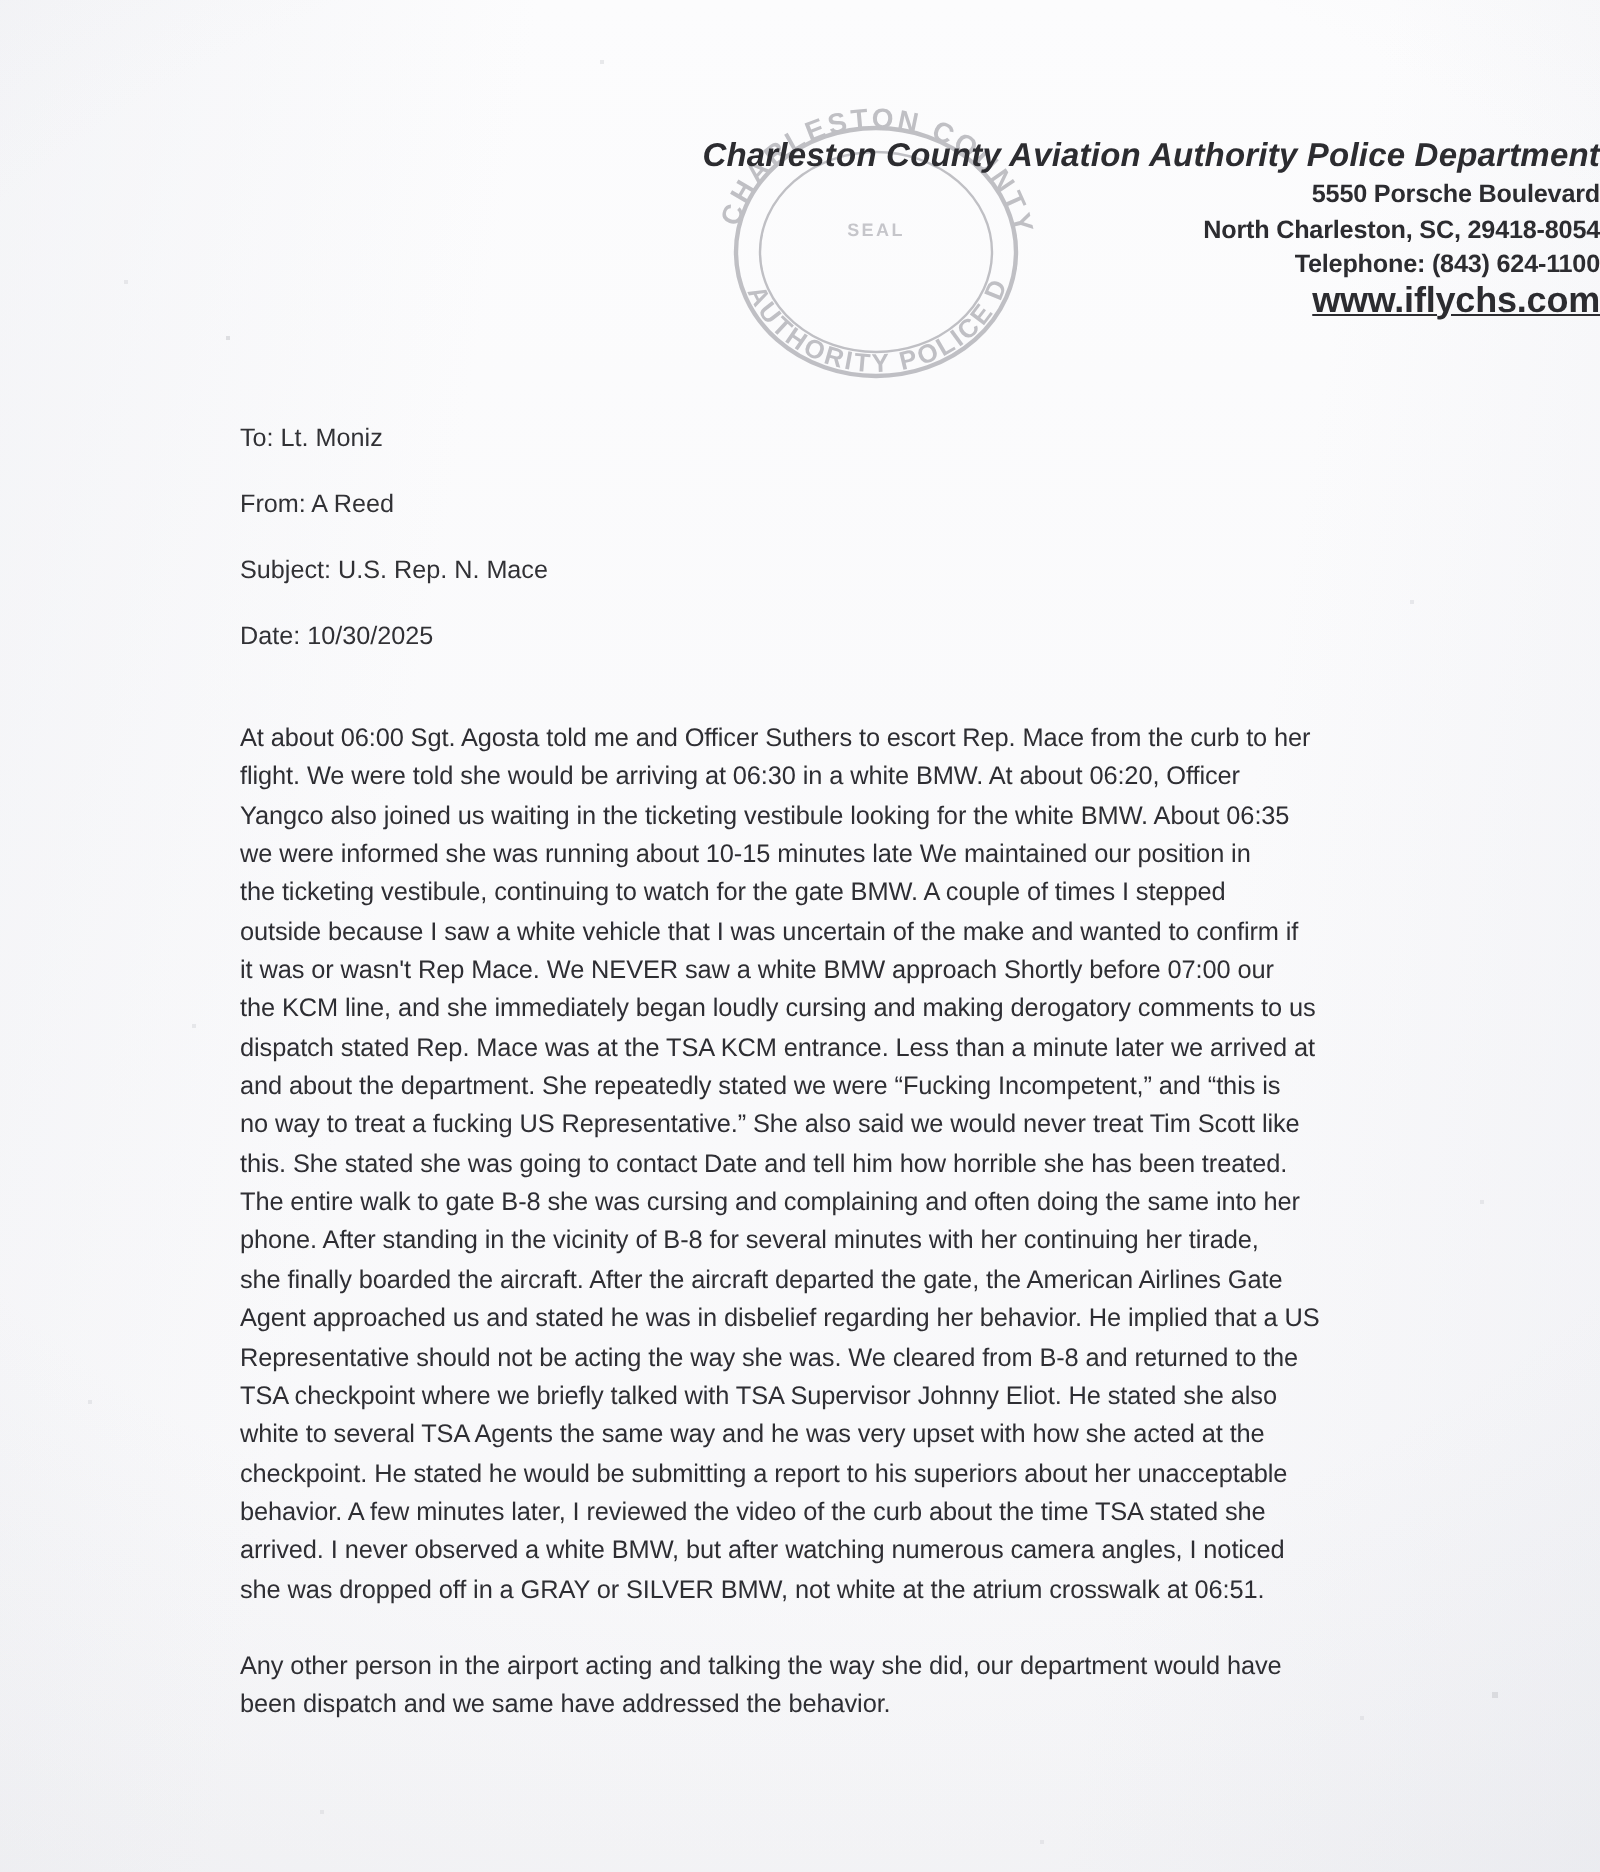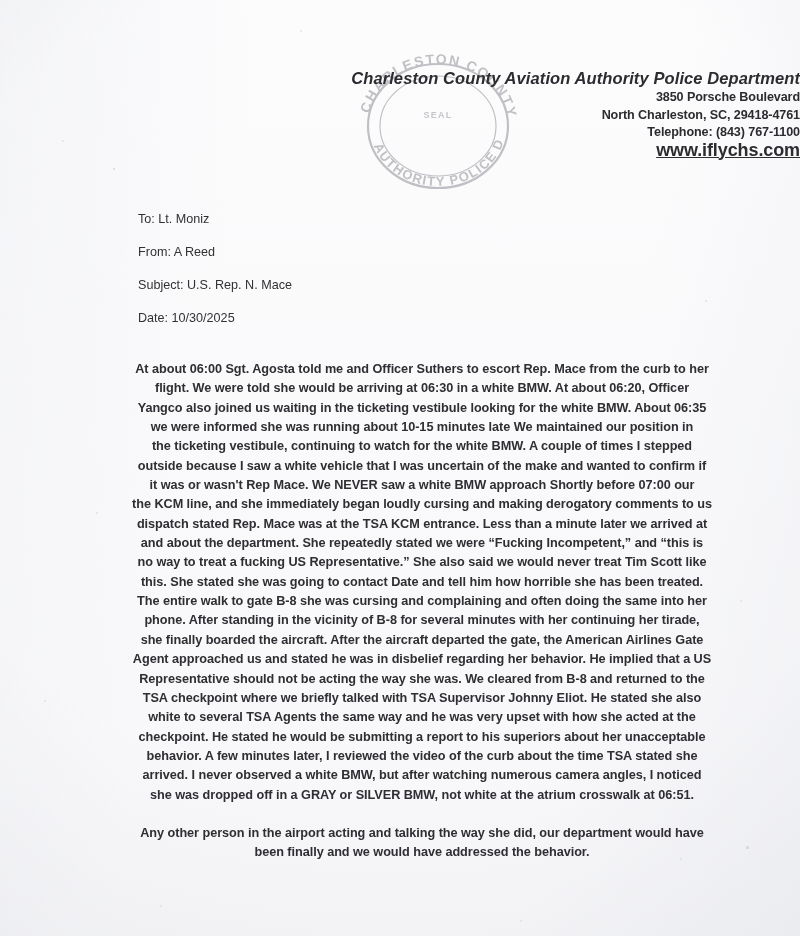--- a/index.html
+++ b/index.html
@@ -85,21 +85,20 @@
     line-height: 17.5px;
     text-decoration: underline;
     letter-spacing: -0.1px;
   }
 
   .memo-fields {
     position: absolute;
     left: 120px;
     top: 211px;
     width: 600px;
-    margin-left: 18px;
   }
   .memo-field {
     font-size: 12.6px;
     color: #313135;
     line-height: 16px;
     margin-bottom: 17px;
     white-space: nowrap;
   }
 
   .body-block {
@@ -107,22 +106,21 @@
     left: 120px;
     top: 360px;
     width: 604px;
   }
   .body-para {
     font-size: 12.7px;
     line-height: 19.35px;
     color: #2e2e33;
     letter-spacing: -0.05px;
     margin: 0 0 19px 0;
-    text-align: center;
-    font-weight: bold;
+    text-align: left;
   }
   .body-para .ln {
     display: block;
     white-space: nowrap;
   }
 </style>
 </head>
 <body>
 
 <div class="page">
@@ -161,40 +159,40 @@
     <text font-family="'Liberation Sans', sans-serif" font-size="13" font-weight="bold" fill="#6e6e78" letter-spacing="1.4">
       <textPath href="#arcBottom" startOffset="10%">AUTHORITY POLICE D</textPath>
     </text>
     <text x="86" y="74" text-anchor="middle" font-family="'Liberation Sans', sans-serif" font-size="9" font-weight="bold" fill="#7c7c86" letter-spacing="1.2">SEAL</text>
   </svg>
 
   <div class="content">
 
     <div class="letterhead">
       <div class="letterhead-title">Charleston County Aviation Authority Police Department</div>
-      <div class="letterhead-line">3850 Porsche Boulevard</div>
-      <div class="letterhead-line">North Charleston, SC, 29418-4761</div>
-      <div class="letterhead-line">Telephone: (843) 767-1100</div>
+      <div class="letterhead-line">5550 Porsche Boulevard</div>
+      <div class="letterhead-line">North Charleston, SC, 29418-8054</div>
+      <div class="letterhead-line">Telephone: (843) 624-1100</div>
       <div class="letterhead-url">www.iflychs.com</div>
     </div>
 
     <div class="memo-fields">
       <div class="memo-field">To: Lt. Moniz</div>
       <div class="memo-field">From: A Reed</div>
       <div class="memo-field">Subject: U.S. Rep. N. Mace</div>
       <div class="memo-field">Date: 10/30/2025</div>
     </div>
 
     <div class="body-block">
       <p class="body-para">
           <span class="ln">At about 06:00 Sgt. Agosta told me and Officer Suthers to escort Rep. Mace from the curb to her</span>
           <span class="ln">flight.  We were told she would be arriving at 06:30 in a white BMW.  At about 06:20, Officer</span>
           <span class="ln">Yangco also joined us waiting in the ticketing vestibule looking for the white BMW.  About 06:35</span>
           <span class="ln">we were informed she was running about 10-15 minutes late   We maintained our position in</span>
-          <span class="ln">the ticketing vestibule, continuing to watch for the white BMW.  A couple of times I stepped</span>
+          <span class="ln">the ticketing vestibule, continuing to watch for the gate BMW.  A couple of times I stepped</span>
           <span class="ln">outside because I saw a white vehicle that I was uncertain of the make and wanted to confirm if</span>
           <span class="ln">it was or wasn't Rep Mace.  We NEVER saw a white BMW approach   Shortly before 07:00 our</span>
           <span class="ln">the KCM line, and she immediately began loudly cursing and making derogatory comments to us</span>
           <span class="ln">dispatch stated Rep. Mace was at the TSA KCM entrance.  Less than a minute later we arrived at</span>
           <span class="ln">and about the department.  She repeatedly stated we were “Fucking Incompetent,” and “this is</span>
           <span class="ln">no way to treat a fucking US Representative.”  She also said we would never treat Tim Scott like</span>
           <span class="ln">this.  She stated she was going to contact Date and tell him how horrible she has been treated.</span>
           <span class="ln">The entire walk to gate B-8 she was cursing and complaining and often doing the same into her</span>
           <span class="ln">phone.  After standing in the vicinity of B-8 for several minutes with her continuing her tirade,</span>
           <span class="ln">she finally boarded the aircraft.  After the aircraft departed the gate, the American Airlines Gate</span>
@@ -202,18 +200,18 @@
           <span class="ln">Representative should not be acting the way she was.  We cleared from B-8 and returned to the</span>
           <span class="ln">TSA checkpoint where we briefly talked with TSA Supervisor Johnny Eliot.  He stated she also</span>
           <span class="ln">white to several TSA Agents the same way and he was very upset with how she acted at the</span>
           <span class="ln">checkpoint.  He stated he would be submitting a report to his superiors about her unacceptable</span>
           <span class="ln">behavior.  A few minutes later, I reviewed the video of the curb about the time TSA stated she</span>
           <span class="ln">arrived.  I never observed a white BMW, but after watching numerous camera angles, I noticed</span>
           <span class="ln">she was dropped off in a GRAY or SILVER BMW, not white at the atrium crosswalk at 06:51.</span>
         </p>
       <p class="body-para">
           <span class="ln">Any other person in the airport acting and talking the way she did, our department would have</span>
-          <span class="ln">been finally and we would have addressed the behavior.</span>
+          <span class="ln">been dispatch and we same have addressed the behavior.</span>
         </p>
     </div>
 
   </div>
 </div>
 
 </body></html>

